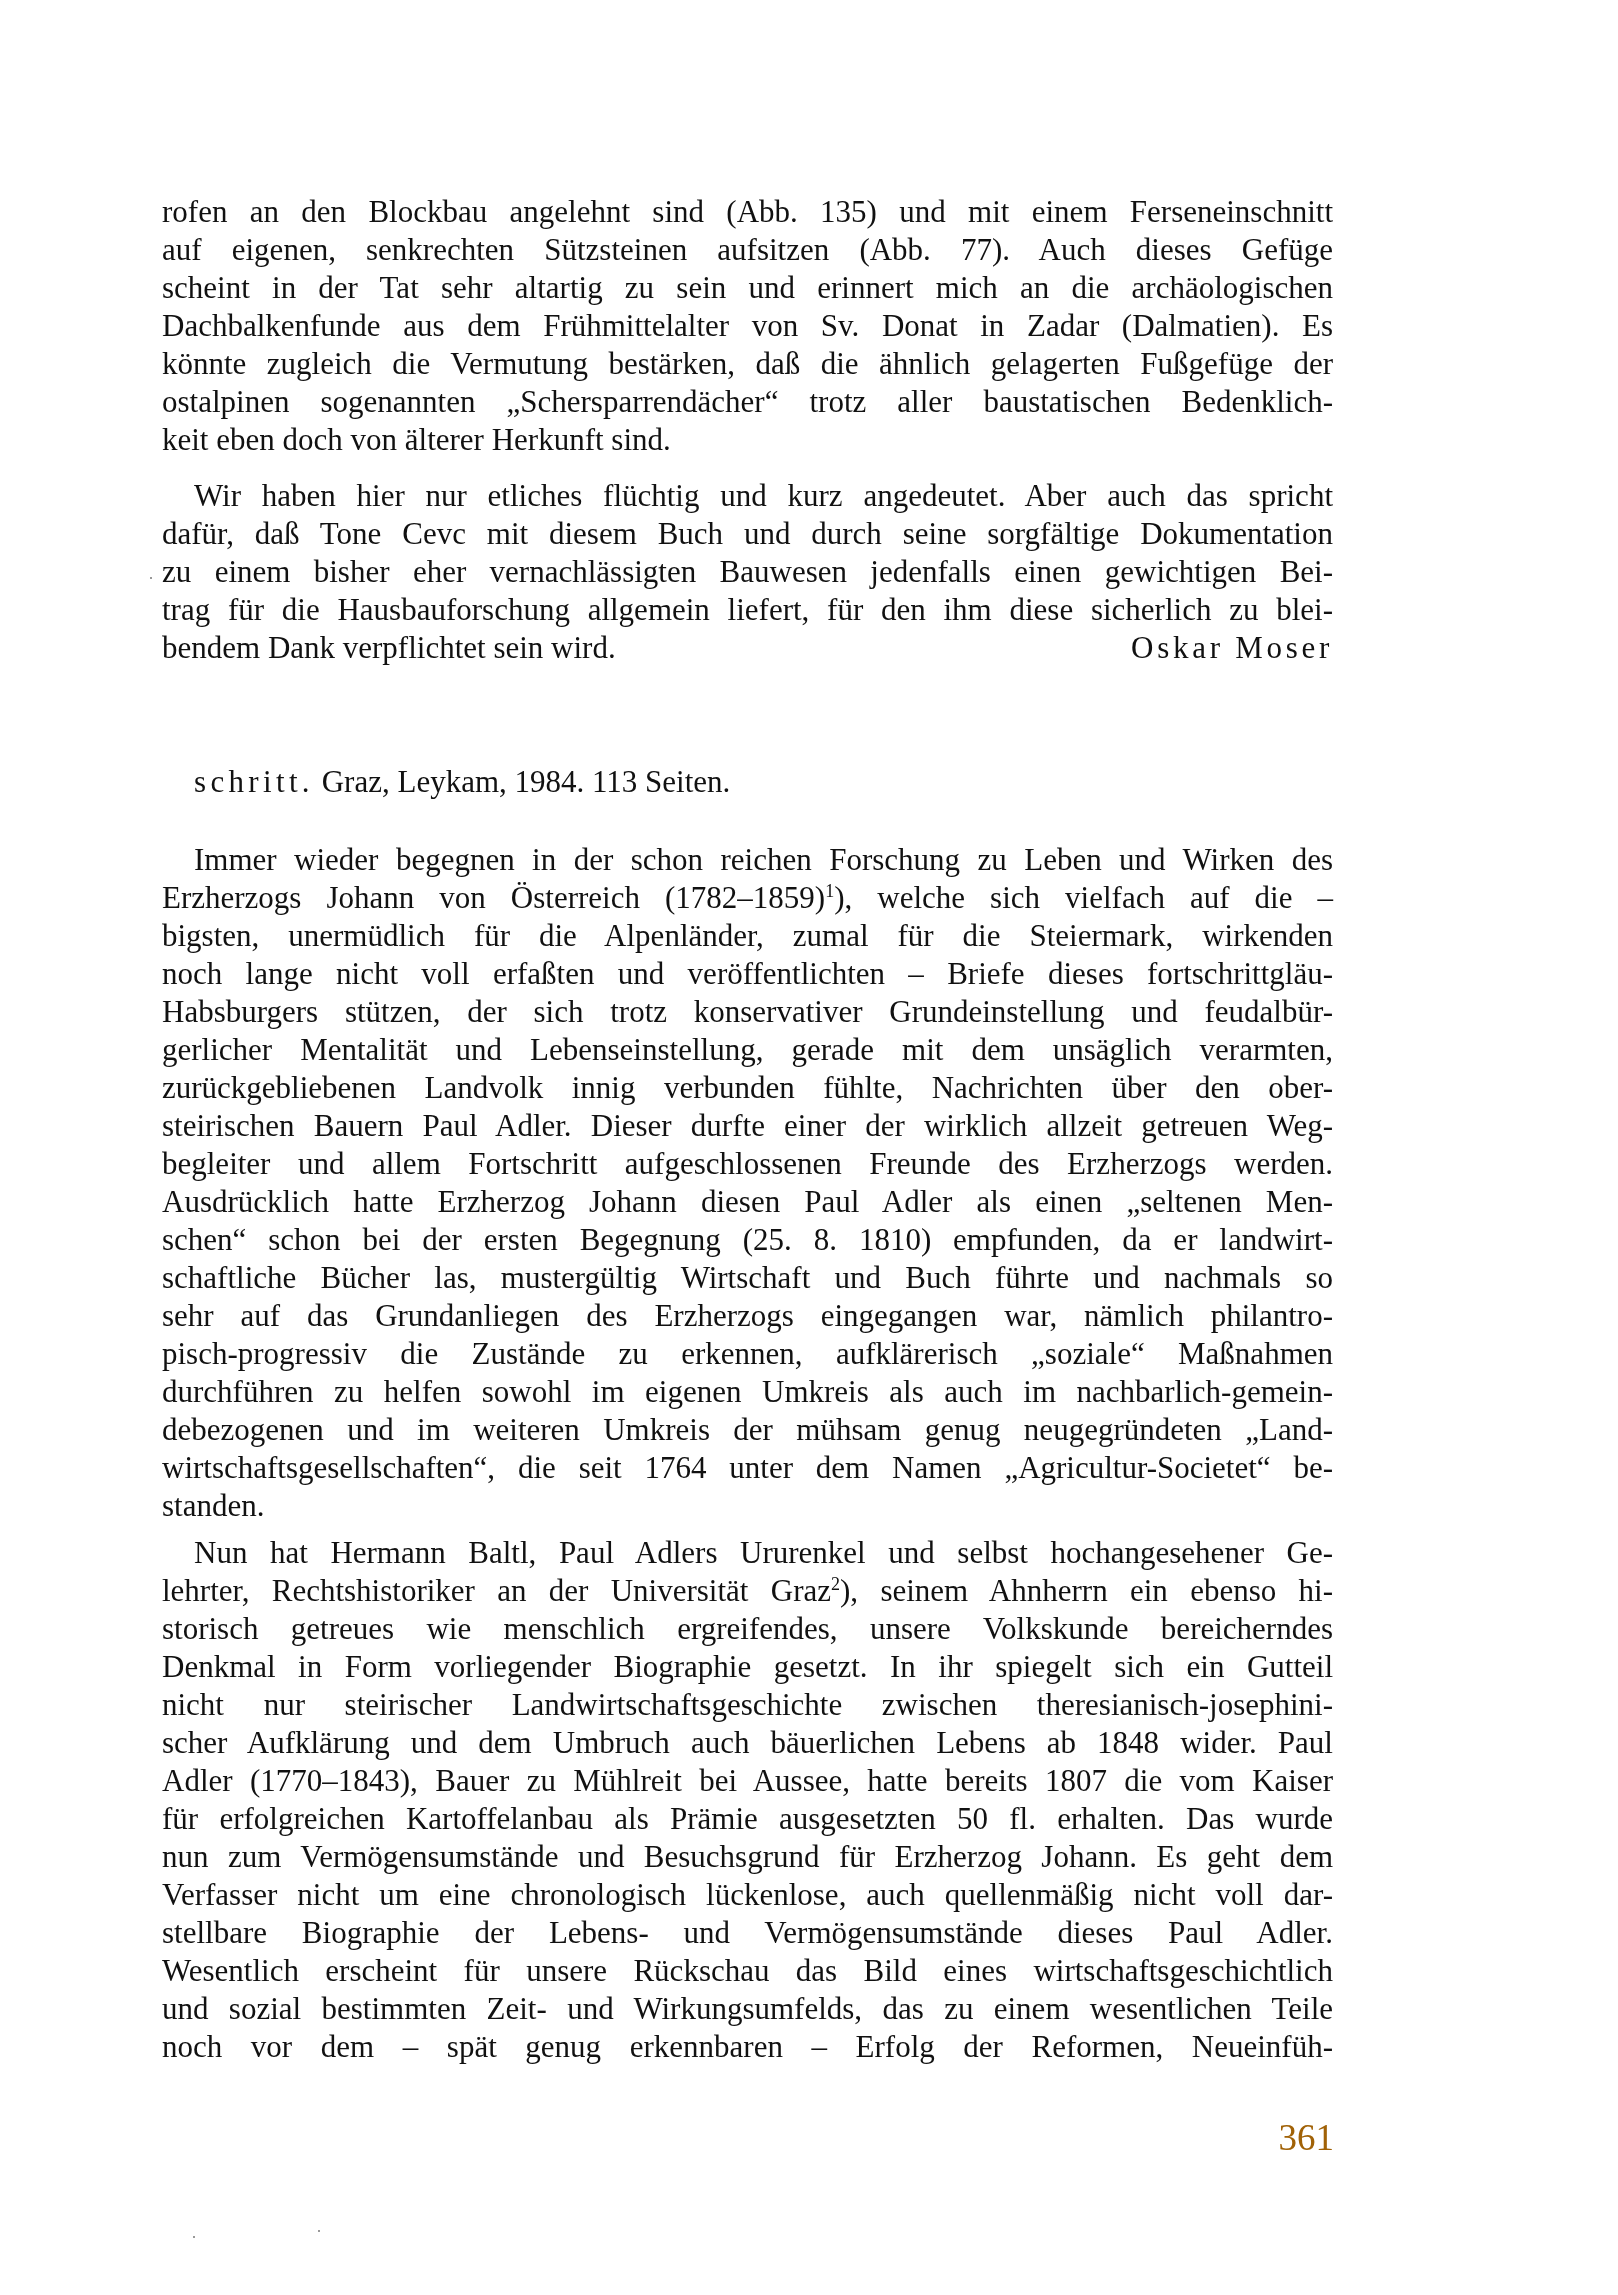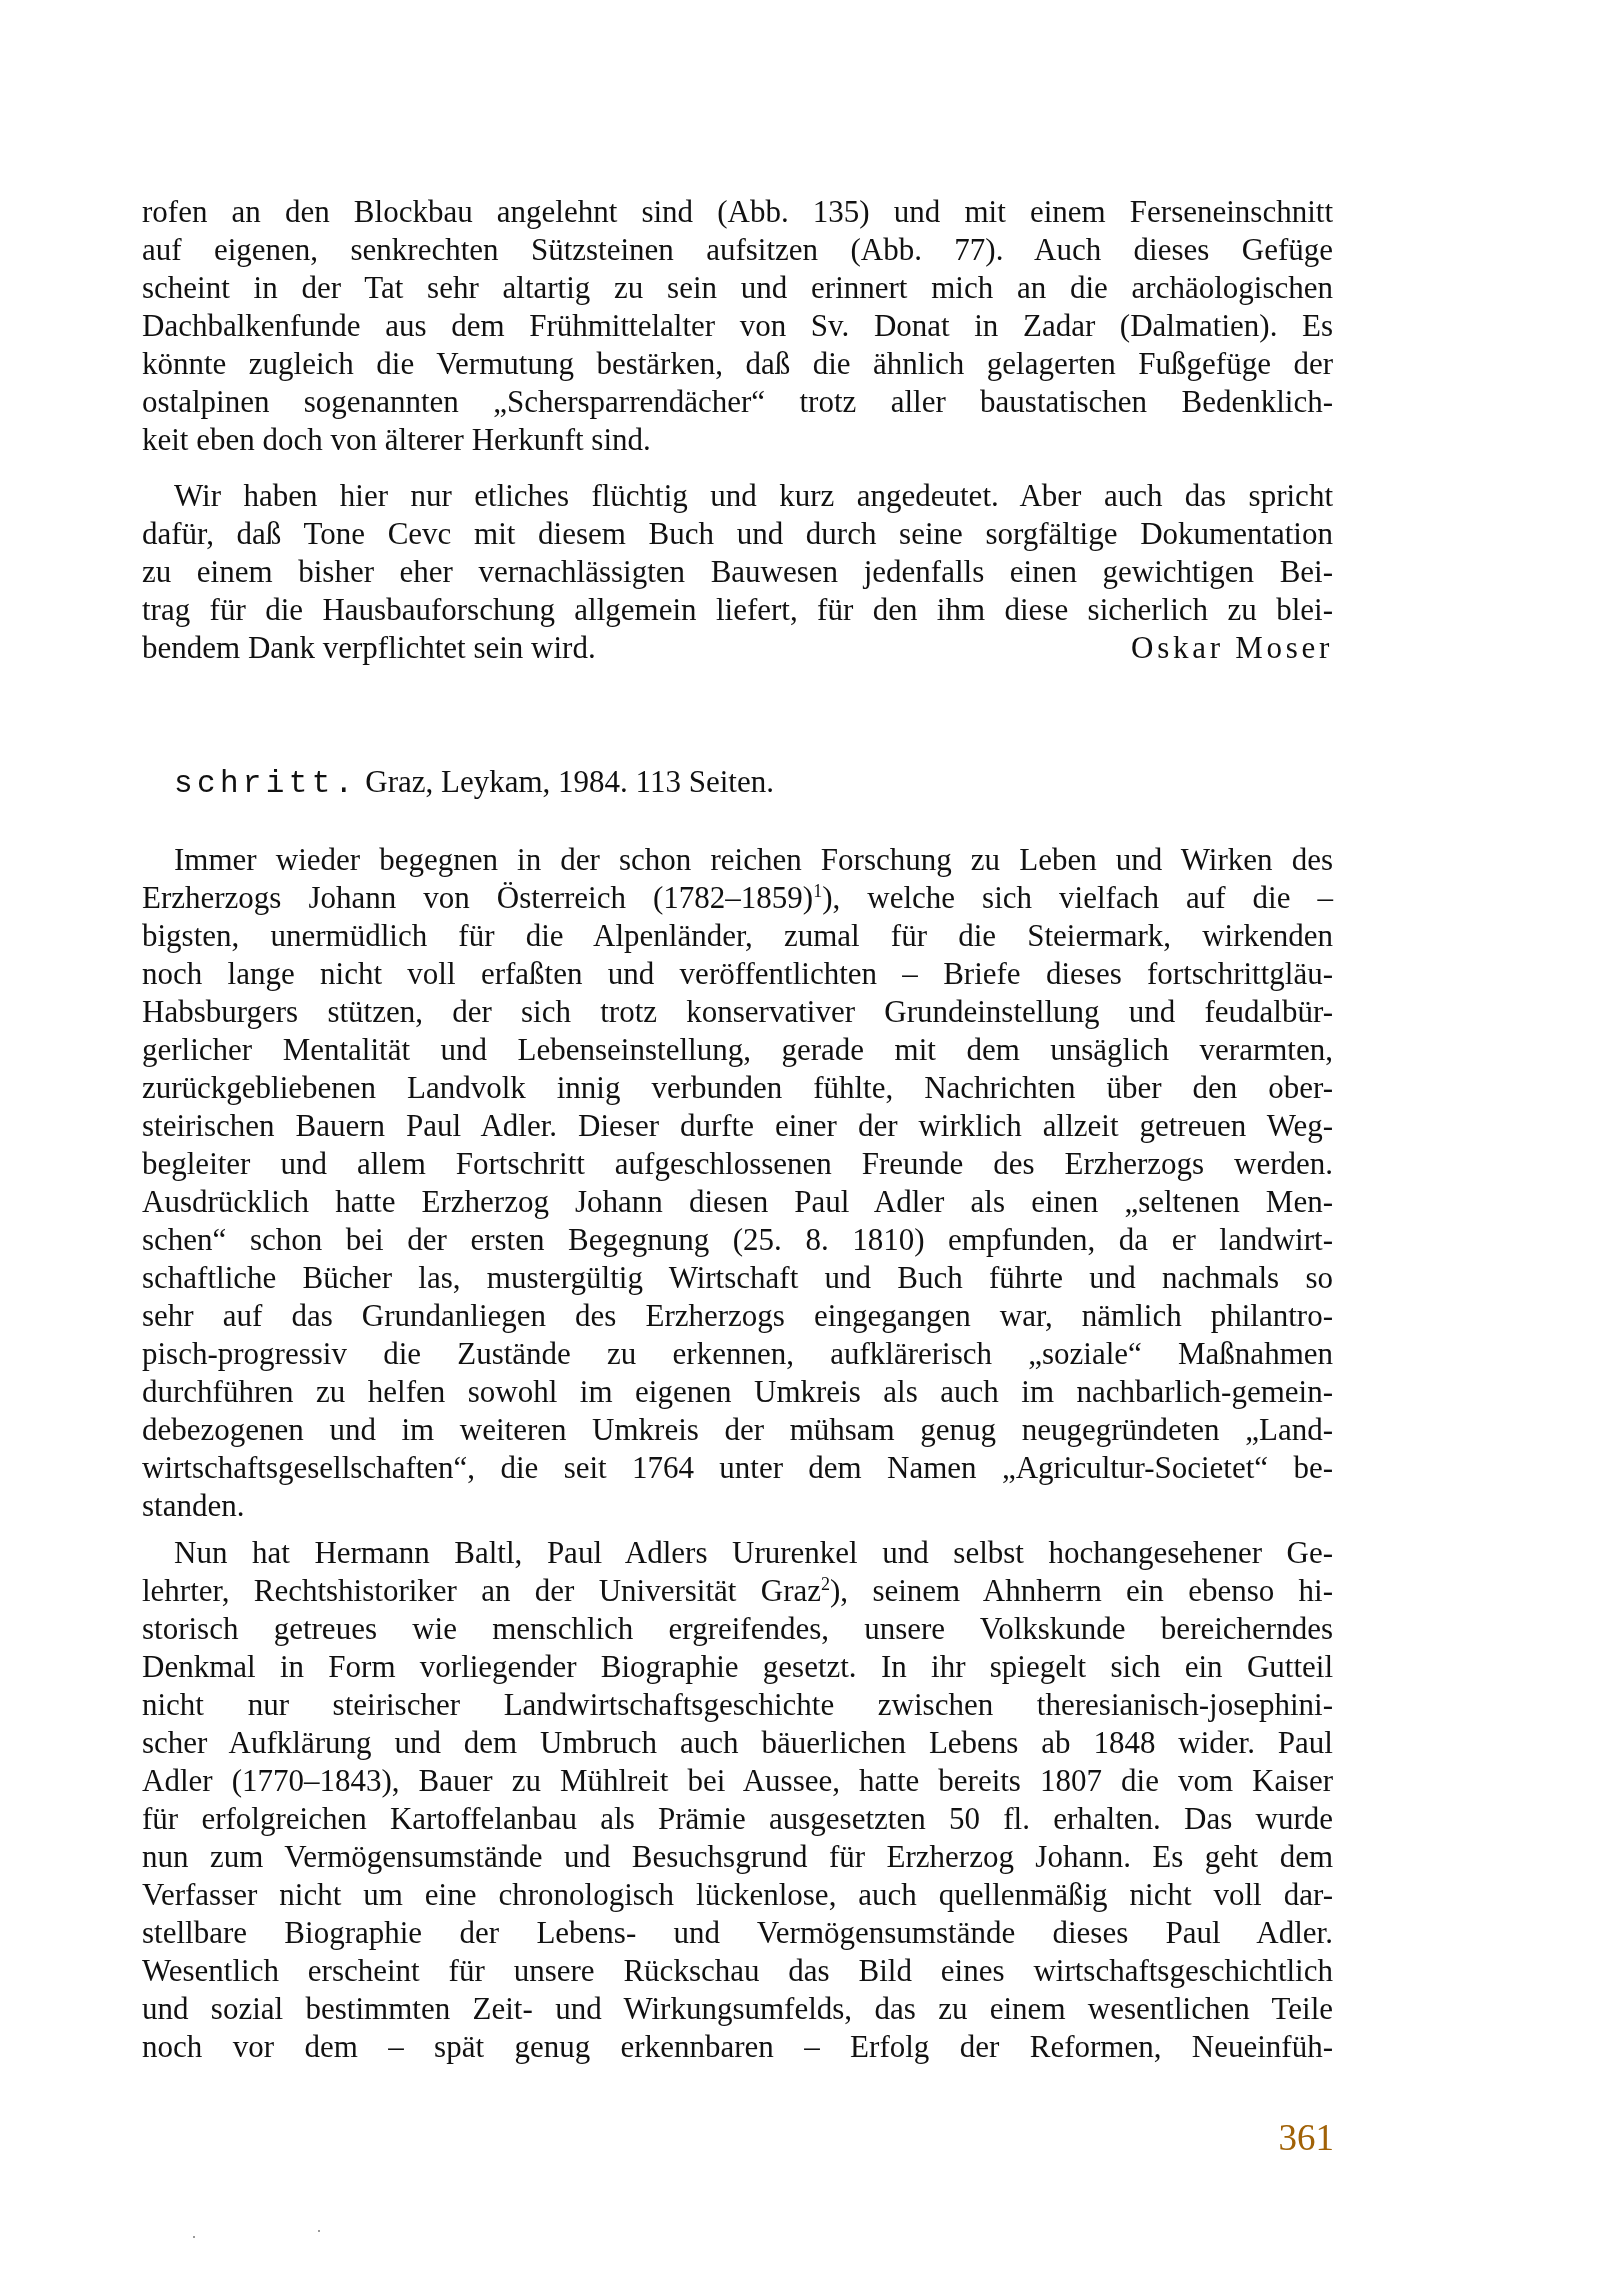--- a/index.html
+++ b/index.html
@@ -4,21 +4,21 @@
 <style>
   html, body { margin: 0; padding: 0; background: #ffffff; }
   body { width: 1618px; height: 2295px; position: relative; overflow: hidden; }
   .page {
     position: absolute; left: 0; top: 0; width: 1618px; height: 2295px; background: #fff;
     font-family: "Liberation Serif", "DejaVu Serif", serif; color: #111;
   }
   .col { position: absolute; left: 142px; width: 1191px; }
   .line {
     height: 38px; line-height: 38px; font-size: 31px; white-space: nowrap;
-    text-align: justify; text-align-last: justify; overflow: visible;
+    text-align: justify; text-align-last: justify; overflow: visible; margin-left: 20px;
   }
   .line.last { text-align-last: left; }
   .indent { padding-left: 32px; }
   .hang { padding-left: 32px; }
   .spaced { letter-spacing: 0.22em; }
   .author { font-weight: bold; letter-spacing: -0.01em; }
   .sig { float: right; letter-spacing: 0.12em; font-family: Liberation Serif, serif; }
   sup { font-size: 18px; line-height: 0; vertical-align: 11.3px; }
   .pagenum {
     position: absolute; left: 1256px; top: 2113px; width: 78px; text-align: right;
@@ -47,21 +47,21 @@
     <div class="line">zu einem bisher eher vernachlässigten Bauwesen jedenfalls einen gewichtigen Bei-</div>
     <div class="line">trag für die Hausbauforschung allgemein liefert, für den ihm diese sicherlich zu blei-</div>
     <div class="line last">
       <span>bendem Dank verpflichtet sein wird.</span>
       <span class="sig">Oskar Moser</span>
     </div>
   </div>
 
   <div class="col" style="top:763px;">
     <div class="line last hang">
-      <span class="spaced" style="letter-spacing:0.14em;font-family:Liberation Mono, monospace;">schritt.</span>
+      <span class="spaced" style="letter-spacing:0.14em;">schritt.</span>
       <span>Graz, Leykam, 1984. 113 Seiten.</span>
     </div>
   </div>
 
   <div class="col" style="top:841px;">
     <div class="line indent">Immer wieder begegnen in der schon reichen Forschung zu Leben und Wirken des</div>
     <div class="line">
       <span>Erzherzogs Johann von Österreich (1782–1859)</span><sup>1</sup><span>), welche sich vielfach auf die –</span>
     </div>
     <div class="line">bigsten, unermüdlich für die Alpenländer, zumal für die Steiermark, wirkenden</div>

